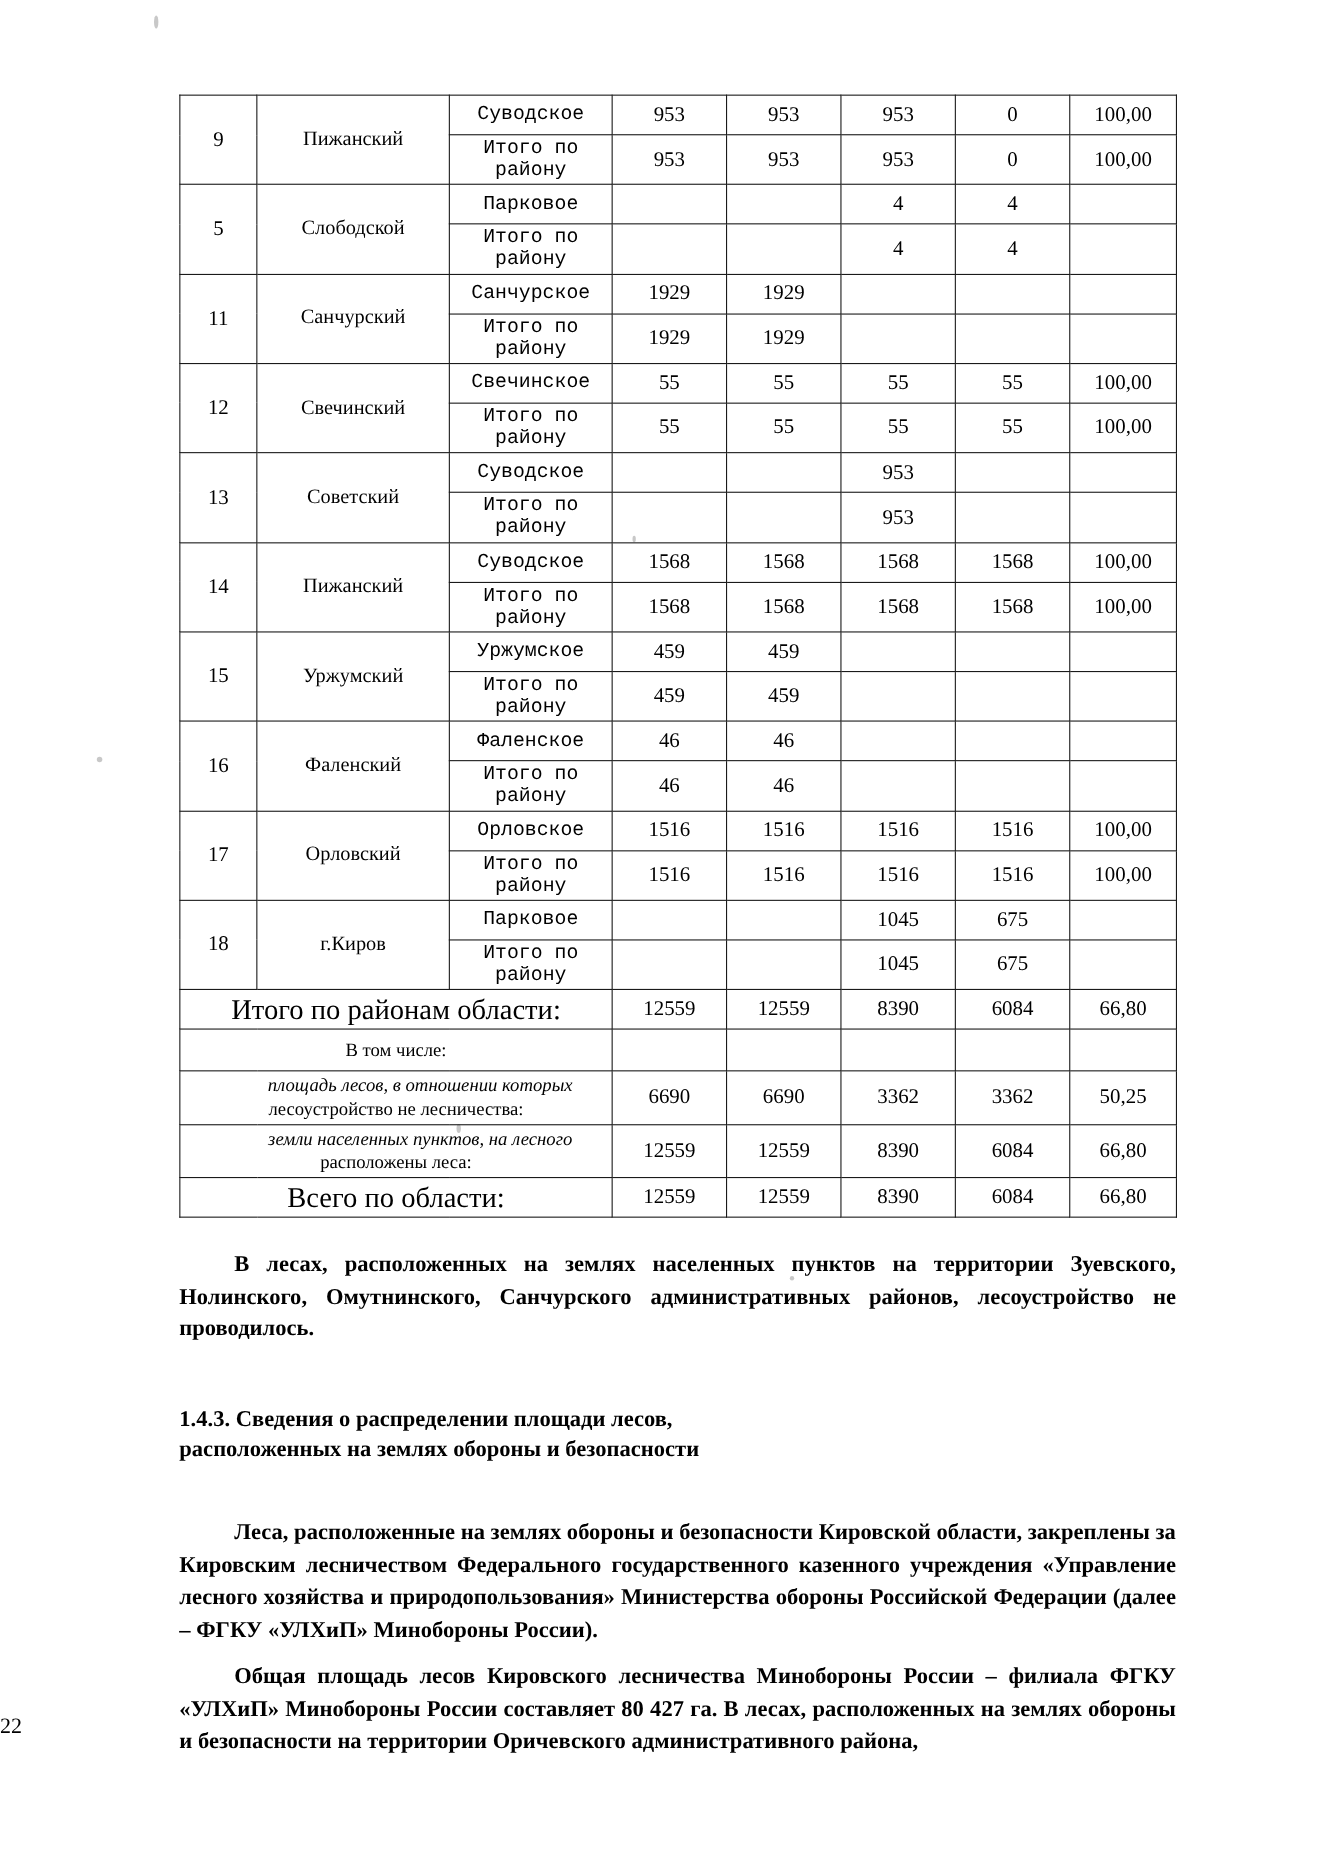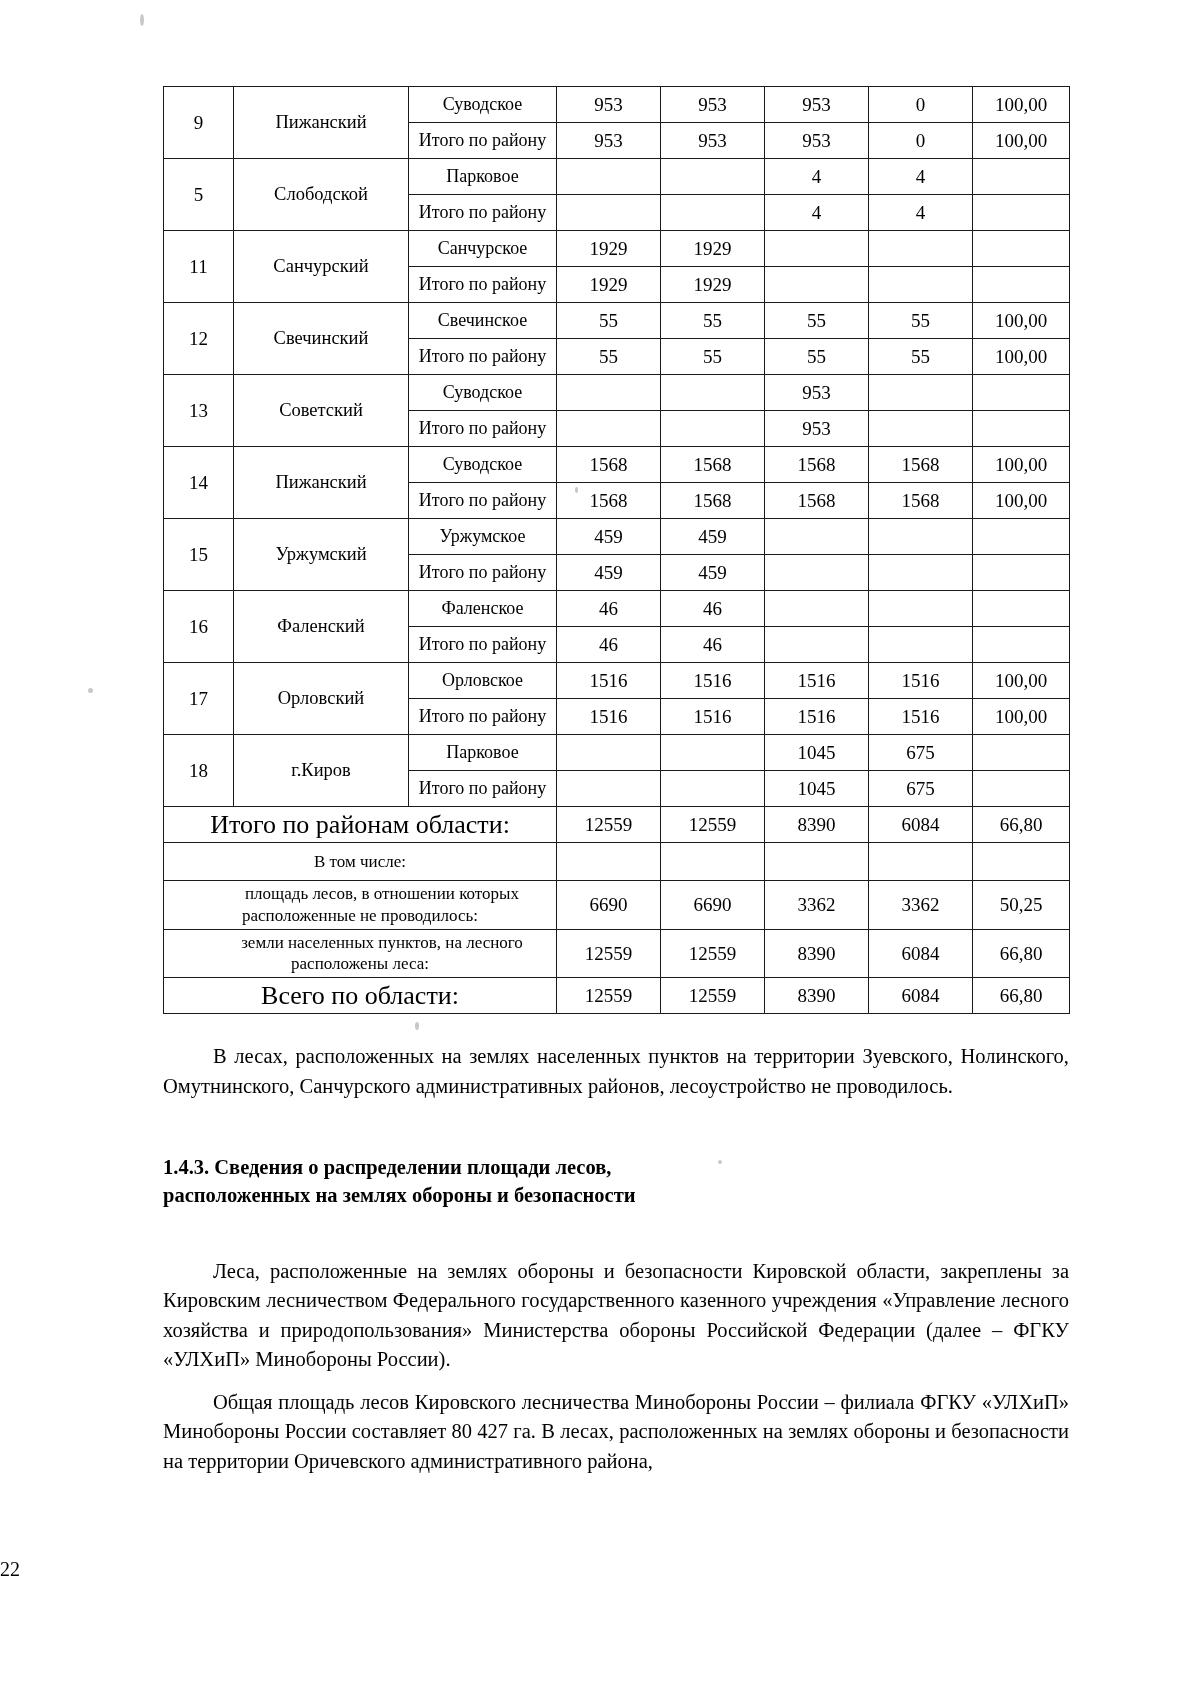--- a/index.html
+++ b/index.html
@@ -46,47 +46,48 @@
   table.data col.c-v5    { width: 97px; }
 
   table.data td {
     border: 1.4px solid #1a1a1a;
     text-align: center;
     vertical-align: middle;
     padding: 2px 3px;
     height: 36px;
     box-sizing: border-box;
   }
-  td.forest { font-size: 18px; }
+  td.forest { font-size: 18px; font-family: Liberation Mono, monospace; }
   td.tall { height: 62px; }
   td.tall2 { height: 70px; }
   td.numcell { font-size: 19px; }
   td.idx { font-size: 19px; }
   td.summary-label {
     text-align: center;
     font-size: 26px;
     padding-left: 8px;
   }
   td.summary-wrap {
     text-align: left;
     font-size: 17px;
     line-height: 1.28;
     padding: 4px 6px 4px 8px;
     height: 60px;
   }
-  td.summary-wrap .ind { display: inline-block; text-indent: 44px; }
+  td.summary-wrap .ind { display: inline-block; text-indent: 44px; font-style: italic; }
 
   
   .para {
     font-size: 20.5px;
     line-height: 1.44;
     text-align: justify;
     text-justify: inter-word;
     text-indent: 50px;
     margin: 0;
+    font-weight: bold;
   }
   .para.first { margin-top: 28px; }
   .para.tight { margin-top: 13px; }
 
   .section-heading {
     text-align: left;
     font-weight: bold;
     font-size: 20.5px;
     line-height: 1.38;
     margin: 52px 0 0 0;
@@ -340,21 +341,21 @@
           <td class="numcell"></td>
           <td class="numcell"></td>
           <td class="numcell"></td>
           <td class="numcell"></td>
           <td class="numcell"></td>
         </tr>
 
         <tr>
           <td class="summary-wrap" colspan="3">
             <span class="ind">площадь лесов, в отношении которых</span>
-            <span>расположенные не проводилось:</span>
+            <span>лесоустройство не лесничества:</span>
           </td>
           <td class="numcell">6690</td>
           <td class="numcell">6690</td>
           <td class="numcell">3362</td>
           <td class="numcell">3362</td>
           <td class="numcell">50,25</td>
         </tr>
 
         <tr>
           <td class="summary-wrap" colspan="3">

